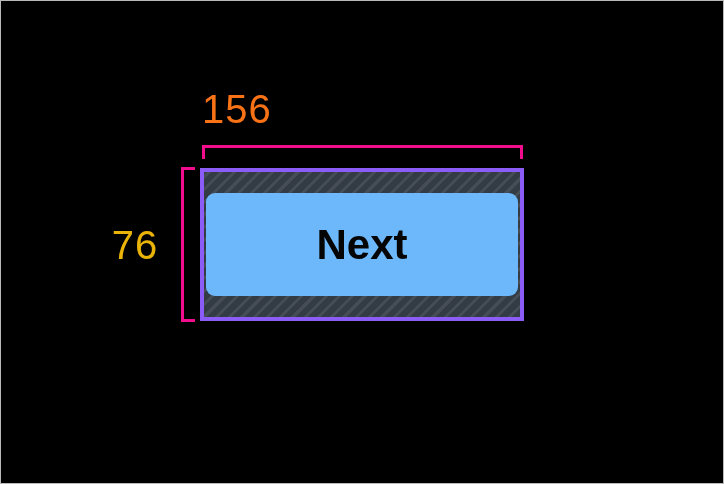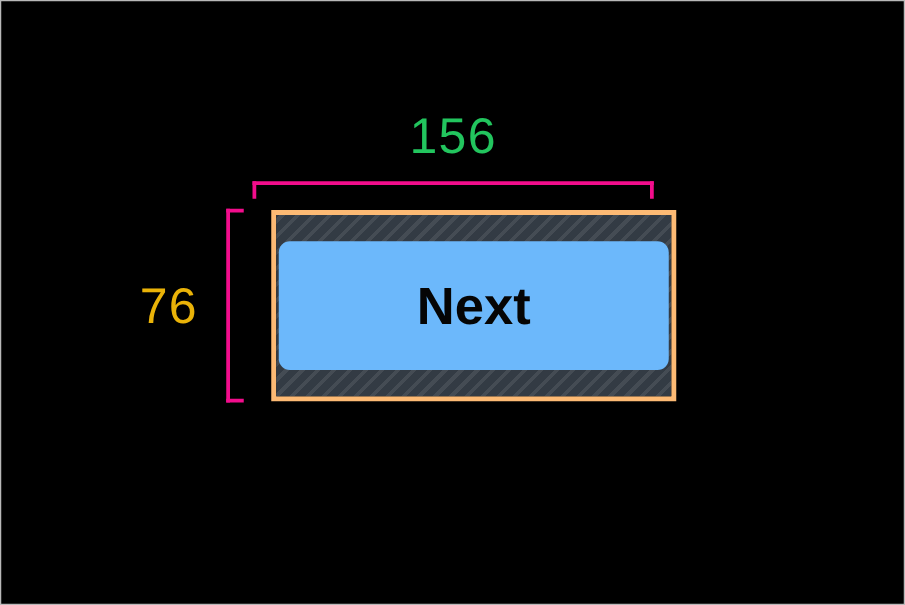--- a/index.html
+++ b/index.html
@@ -22,22 +22,21 @@
   
 
   
   #highlight-box {
     position: absolute;
     left: 199px;
     top: 167px;
     width: 324px;
     height: 153px;
     box-sizing: border-box;
-    border: 4px solid #fdba74;
-    margin-left: 17px;
+    border: 4px solid #8b5cf6;
   }
 
   
   #hatch-area {
     position: absolute;
     left: 0;
     top: 0;
     right: 0;
     bottom: 0;
     background-color: #333b44;
@@ -98,22 +97,22 @@
     background: #f20d8c;
   }
   #width-bracket .tick.left  { left: 0; }
   #width-bracket .tick.right { right: 0; }
 
   #width-value {
     position: absolute;
     left: 201px;
     top: 86px;
     width: 321px;
-    text-align: center;
-    color: #22c55e;
+    text-align: left;
+    color: #f97316;
     font-family: "Liberation Sans", sans-serif;
     font-size: 40px;
     font-weight: normal;
     line-height: 44px;
     letter-spacing: 1px;
     user-select: none;
   }
 
   
 

